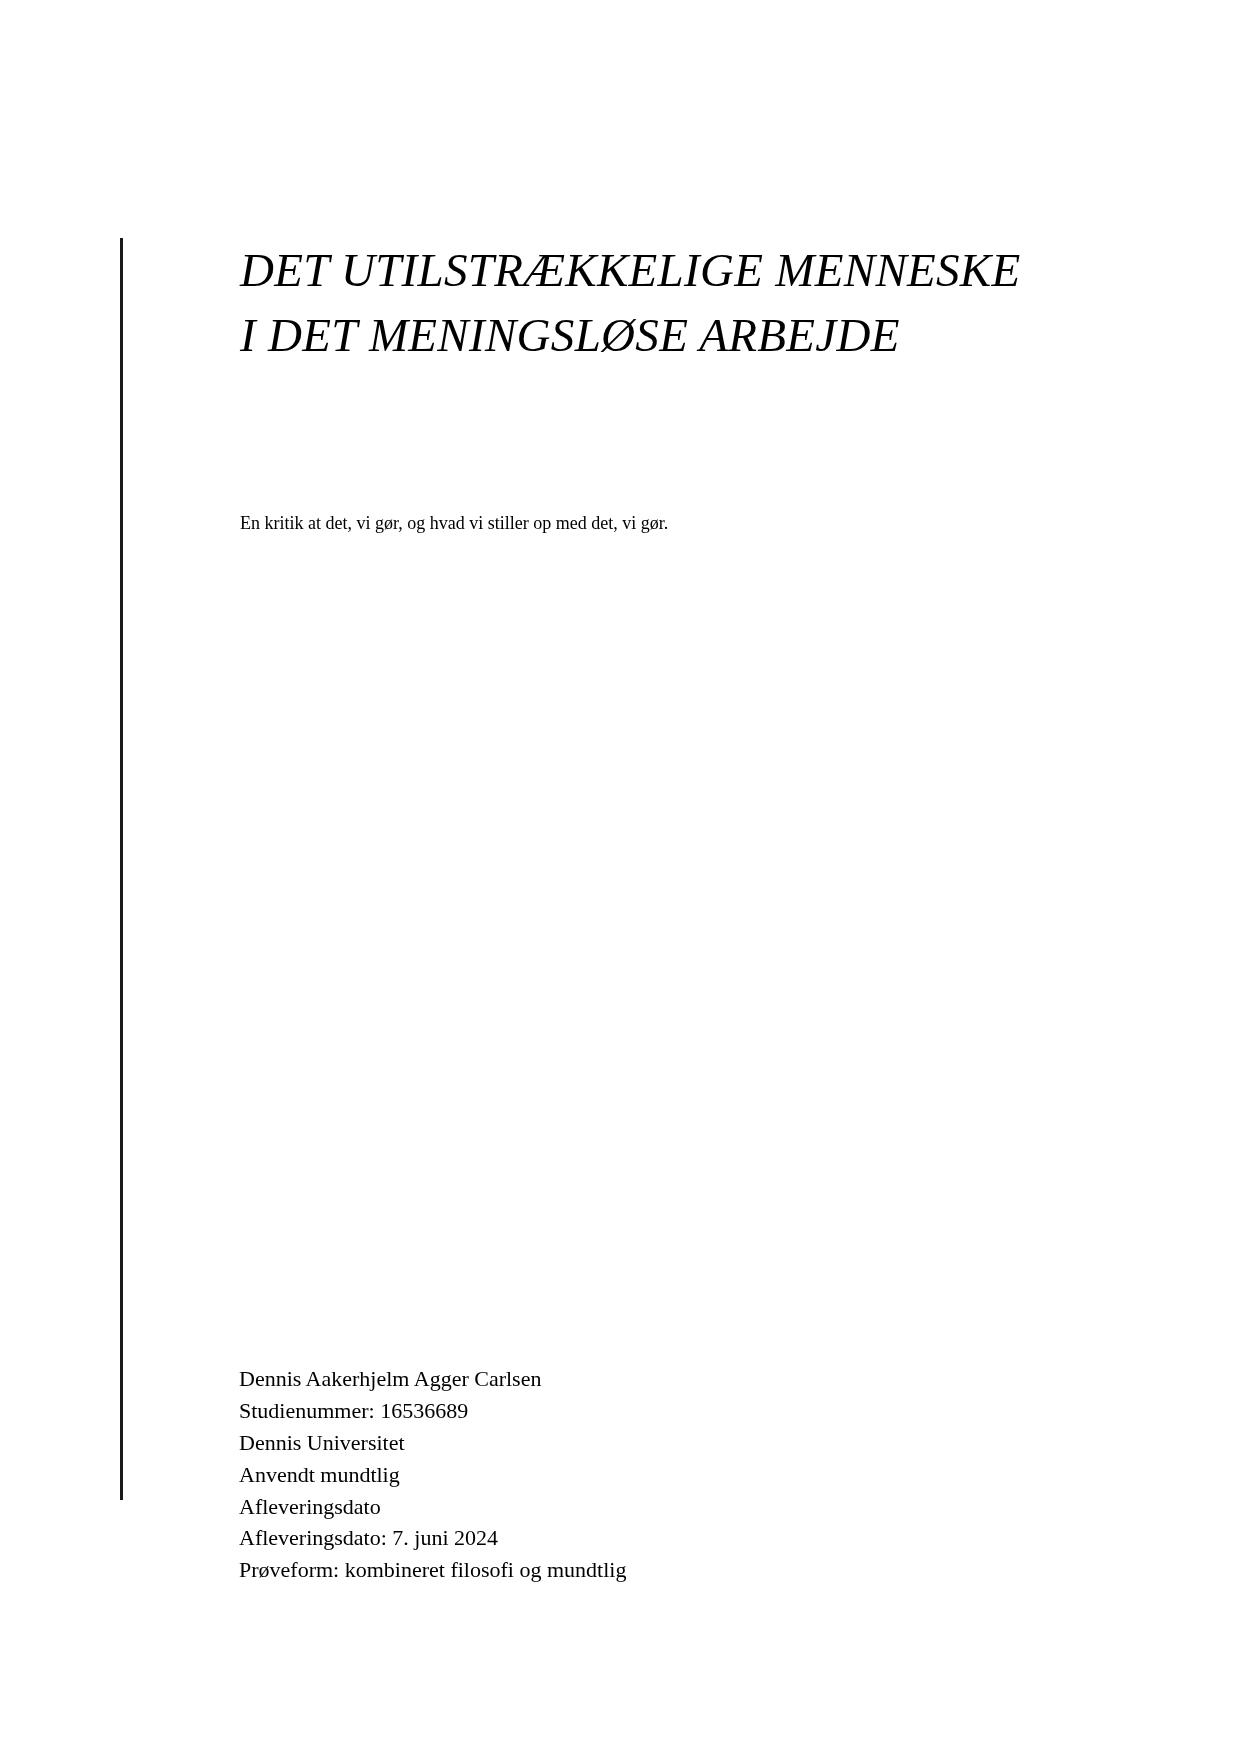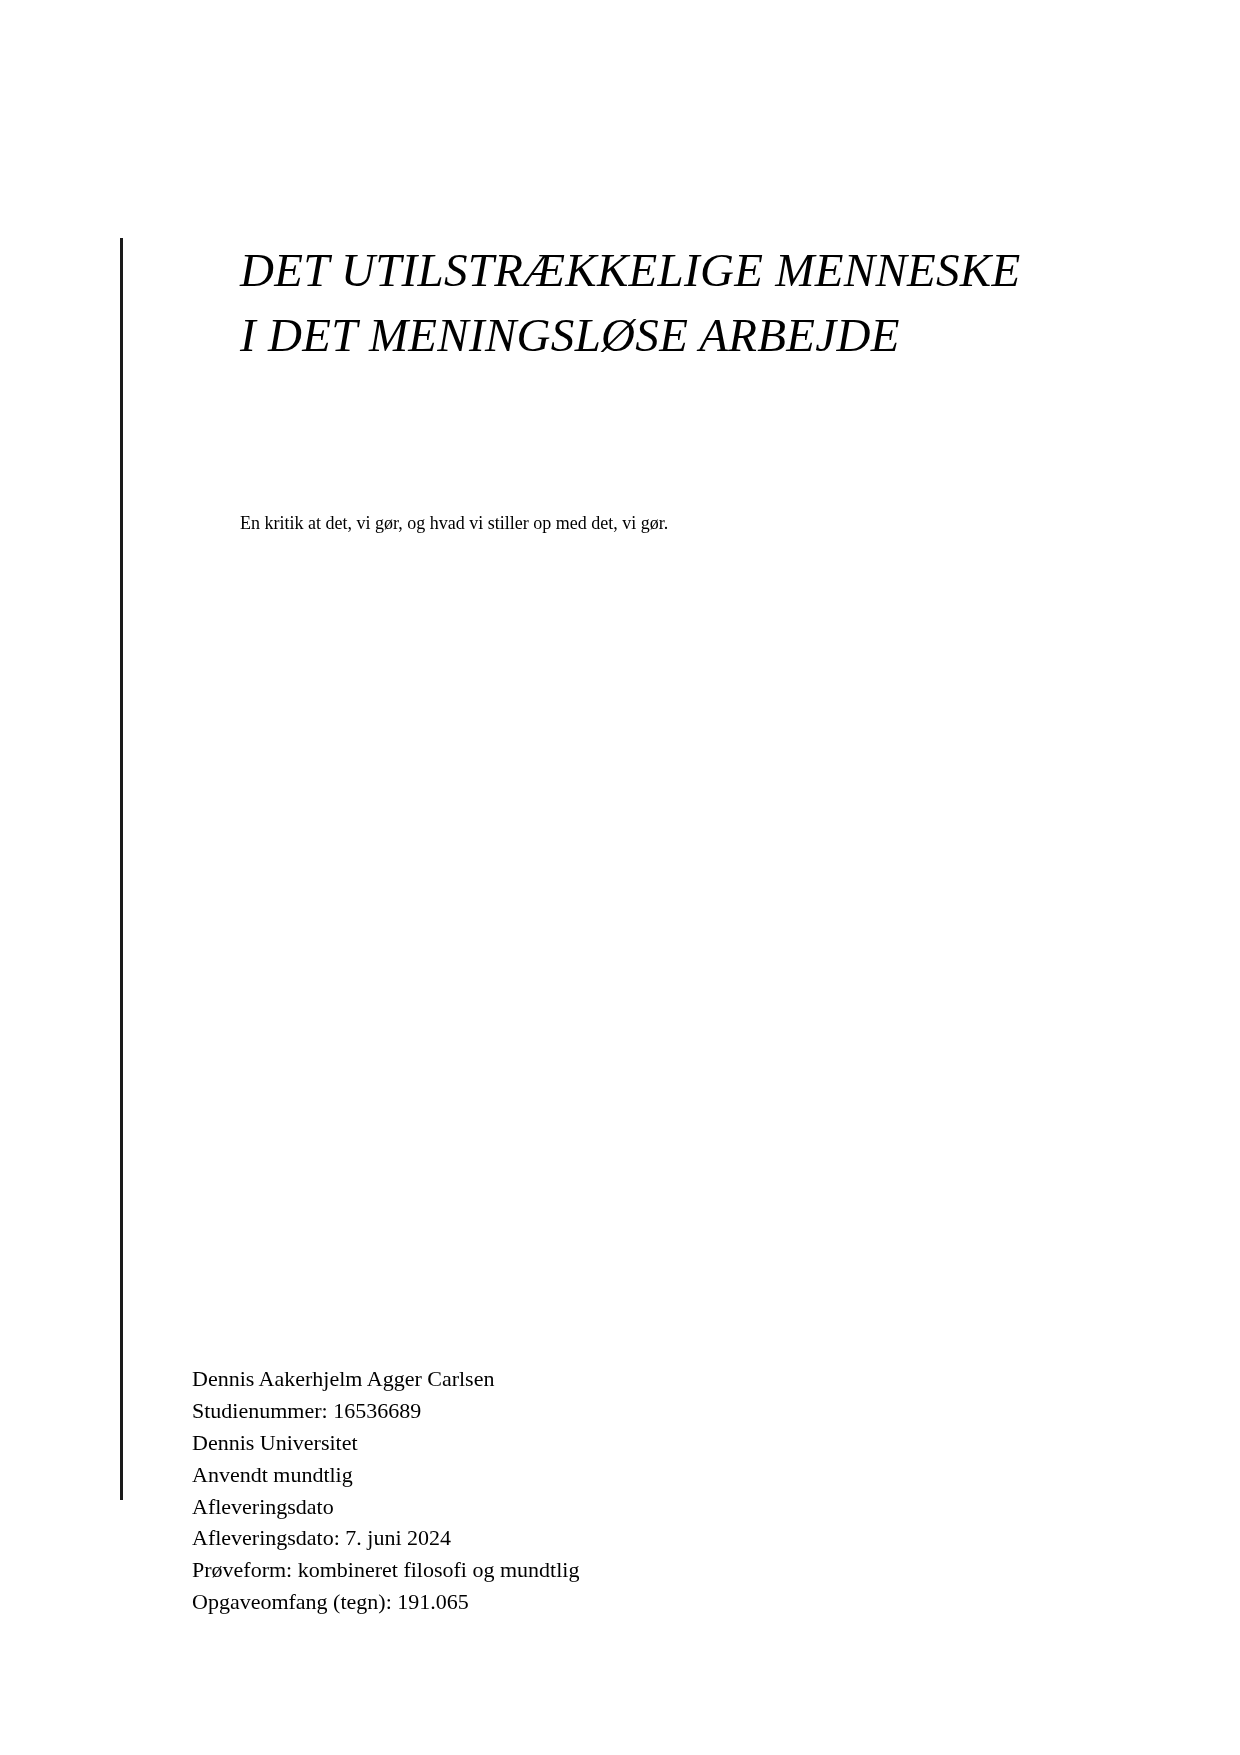--- a/index.html
+++ b/index.html
@@ -64,20 +64,21 @@
     left: 192px;
     top: 1363px;
     width: 760px;
     font-size: 22px;
     line-height: 1.45;
     color: #000;
   }
   .meta-line {
     display: block;
     white-space: pre;
+    margin-left: 47px;
   }
 </style>
 </head>
 <body>
 
 <div class="page">
 
   <div class="vrule"></div>
 
   <div class="content">
@@ -88,16 +89,15 @@
   </div>
 
   <div class="meta-block">
     <span class="meta-line">Dennis Aakerhjelm Agger Carlsen</span>
     <span class="meta-line">Studienummer: 16536689</span>
     <span class="meta-line">Dennis Universitet</span>
     <span class="meta-line">Anvendt mundtlig</span>
     <span class="meta-line">Afleveringsdato</span>
     <span class="meta-line">Afleveringsdato: 7. juni 2024</span>
     <span class="meta-line">Prøveform: kombineret filosofi og mundtlig</span>
-    <span class="meta-line">Opgaveomfang (tegn): 191.065</span>
   </div>
 
 </div>
 
 </body></html>

